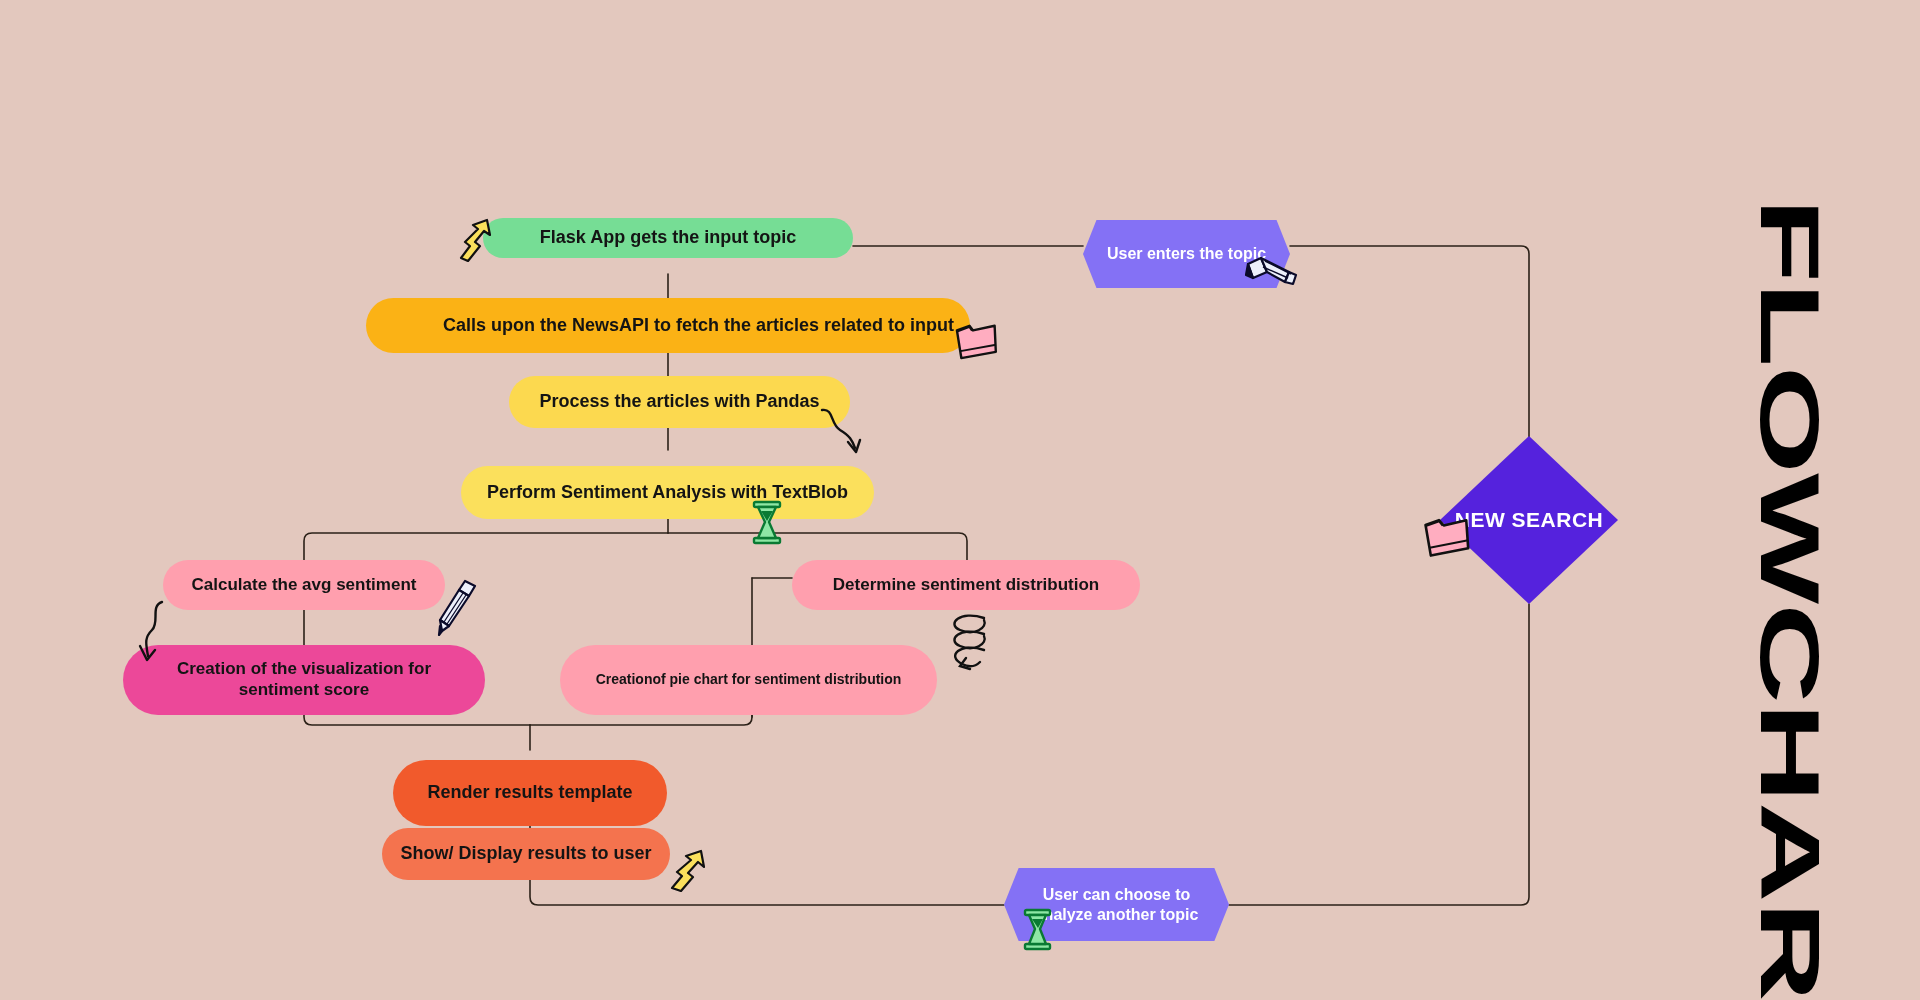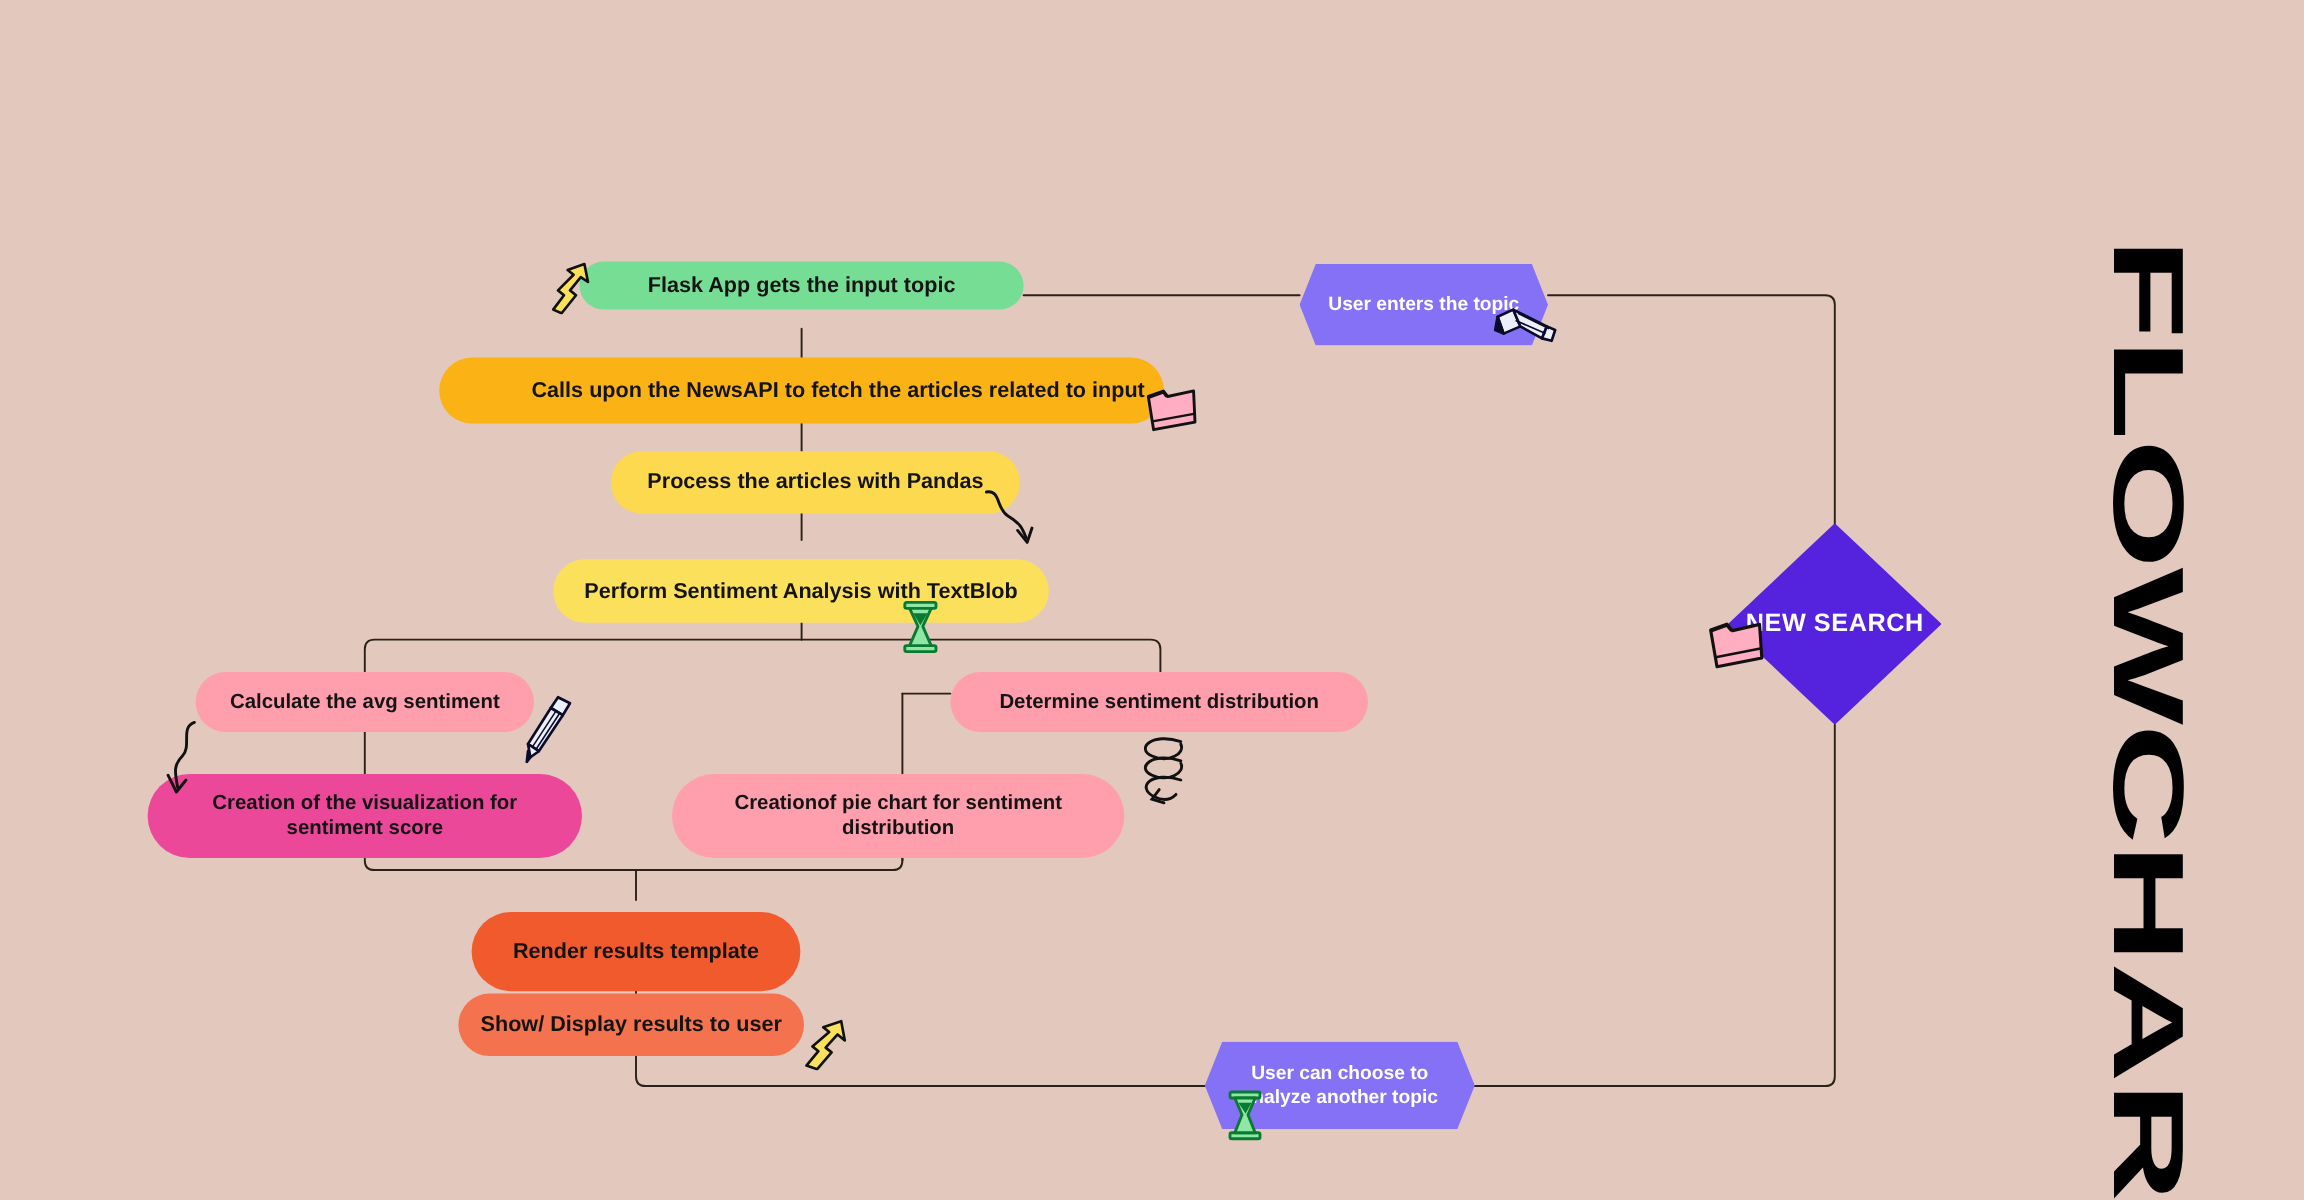--- a/index.html
+++ b/index.html
@@ -127,21 +127,21 @@
   </div>
 
   <div class="node pill" style="left:792px; top:560px; width:348px; height:50px; background:#ff9fae; font-size:17px;">
     <span>Determine sentiment distribution</span>
   </div>
 
   <div class="node pill" style="left:123px; top:645px; width:362px; height:70px; background:#ec4899; font-size:17px;">
     <span>Creation of the visualization for sentiment score</span>
   </div>
 
-  <div class="node pill" style="left:560px; top:645px; width:377px; height:70px; background:#ff9fae; font-size:17px;">
+  <div class="node pill" style="left:560px; top:645px; width:377px; height:70px; background:#ff9fae; font-size:14px;">
     <span>Creationof pie chart for sentiment distribution</span>
   </div>
 
   <div class="node pill" style="left:393px; top:760px; width:274px; height:66px; background:#f15a2c; font-size:18px;">
     <span>Render results template</span>
   </div>
 
   <div class="node pill" style="left:382px; top:828px; width:288px; height:52px; background:#f4734e; font-size:18px;">
     <span>Show/ Display results to user</span>
   </div>

